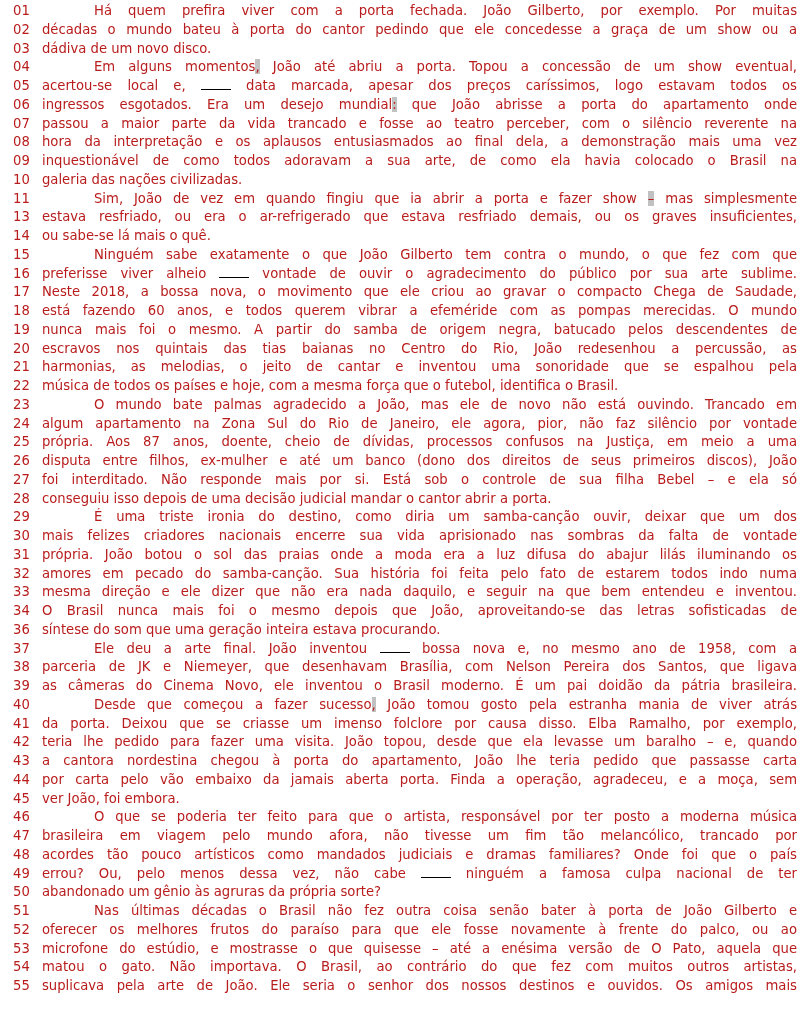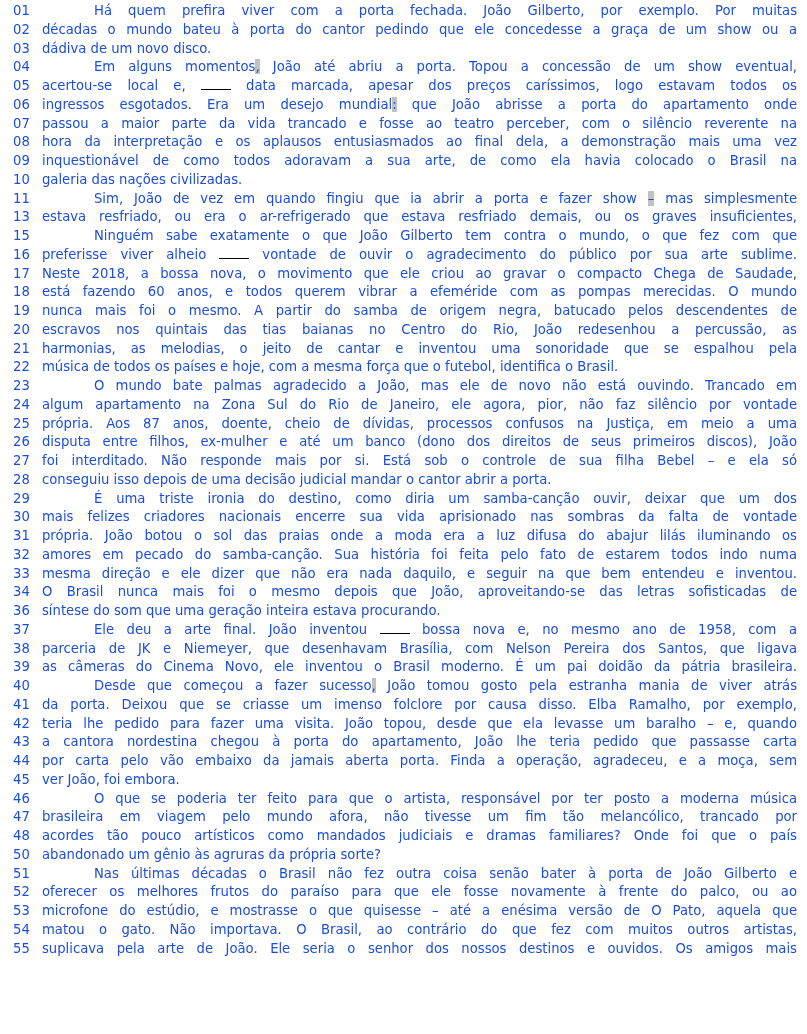--- a/index.html
+++ b/index.html
@@ -12,21 +12,21 @@
     height: 1034px;
     overflow: hidden;
   }
   .doc {
     box-sizing: border-box;
     width: 807px;
     height: 1034px;
     padding-top: 2px;
     font-family: "DejaVu Sans", "Liberation Sans", sans-serif;
     font-size: 13.2px;
-    color: #1d4ed8;
+    color: #b91c1c;
   }
   .line {
     display: flex;
     height: 18.76px;
     line-height: 18.76px;
     overflow: hidden;
   }
   .num {
     flex: none;
     width: 29px;
@@ -100,20 +100,24 @@
         <span class="txt"><span>galeria das nações civilizadas.</span></span>
       </div>
       <div class="line indent">
         <span class="num">11</span>
         <span class="txt"><span>Sim, João de vez em quando fingiu que ia abrir a porta e fazer show </span><span class="hl">–</span><span> mas simplesmente</span></span>
       </div>
       <div class="line">
         <span class="num">13</span>
         <span class="txt"><span>estava resfriado, ou era o ar-refrigerado que estava resfriado demais, ou os graves insuficientes,</span></span>
       </div>
+      <div class="line last">
+        <span class="num">14</span>
+        <span class="txt"><span>ou sabe-se lá mais o quê.</span></span>
+      </div>
       <div class="line indent">
         <span class="num">15</span>
         <span class="txt"><span>Ninguém sabe exatamente o que João Gilberto tem contra o mundo, o que fez com que</span></span>
       </div>
       <div class="line">
         <span class="num">16</span>
         <span class="txt"><span>preferisse viver alheio </span><span class="blank"></span><span> vontade de ouvir o agradecimento do público por sua arte sublime.</span></span>
       </div>
       <div class="line">
         <span class="num">17</span>
@@ -231,20 +235,24 @@
         <span class="num">46</span>
         <span class="txt"><span>O que se poderia ter feito para que o artista, responsável por ter posto a moderna música</span></span>
       </div>
       <div class="line">
         <span class="num">47</span>
         <span class="txt"><span>brasileira em viagem pelo mundo afora, não tivesse um fim tão melancólico, trancado por</span></span>
       </div>
       <div class="line">
         <span class="num">48</span>
         <span class="txt"><span>acordes tão pouco artísticos como mandados judiciais e dramas familiares? Onde foi que o país</span></span>
+      </div>
+      <div class="line">
+        <span class="num">49</span>
+        <span class="txt"><span>errou? Ou, pelo menos dessa vez, não cabe </span><span class="blank"></span><span> ninguém a famosa culpa nacional de ter</span></span>
       </div>
       <div class="line last">
         <span class="num">50</span>
         <span class="txt"><span>abandonado um gênio às agruras da própria sorte?</span></span>
       </div>
       <div class="line indent">
         <span class="num">51</span>
         <span class="txt"><span>Nas últimas décadas o Brasil não fez outra coisa senão bater à porta de João Gilberto e</span></span>
       </div>
       <div class="line">

